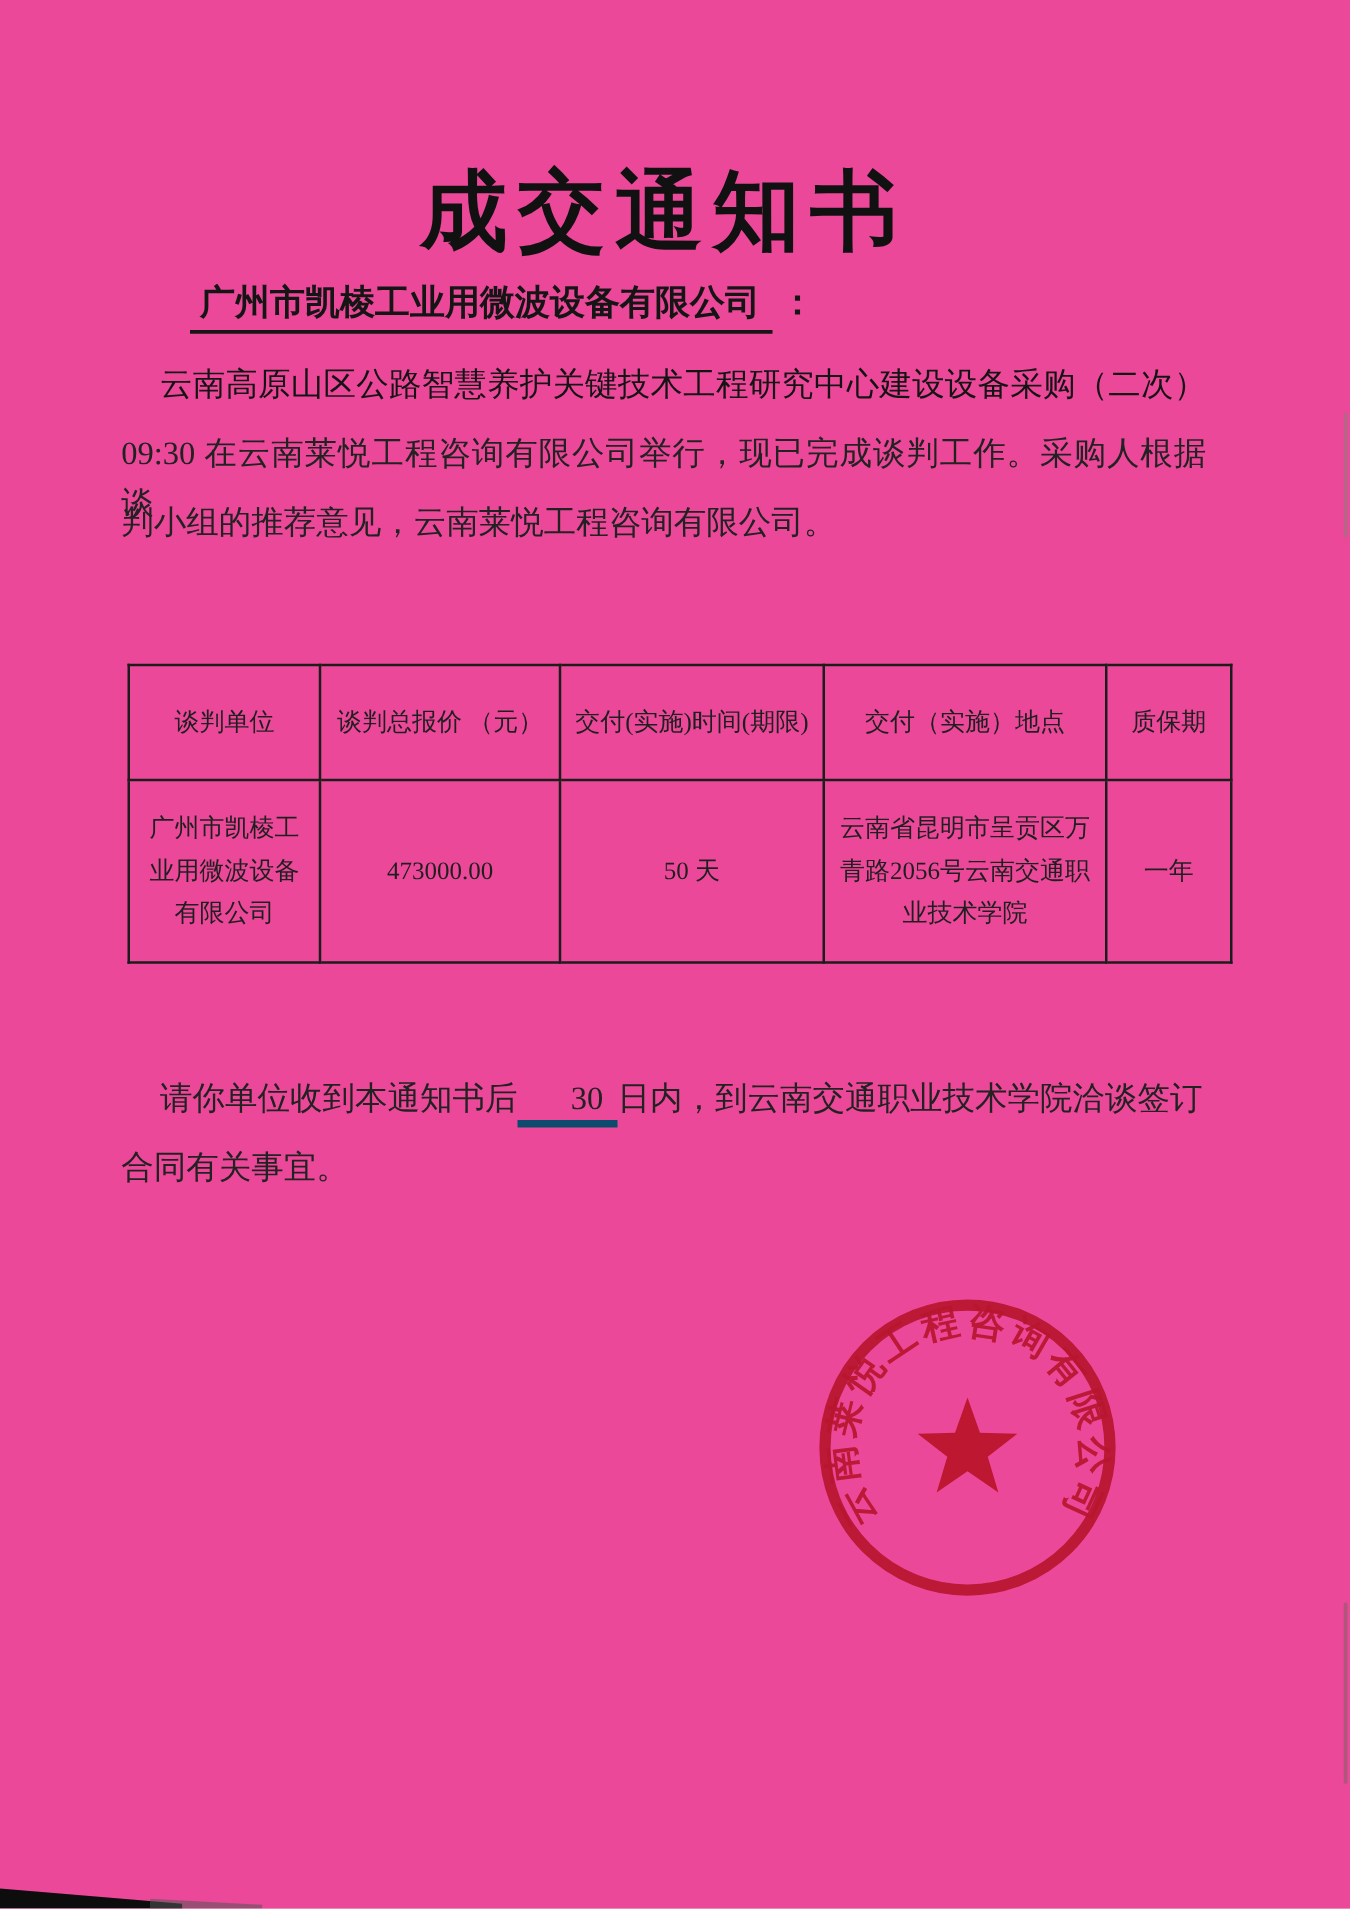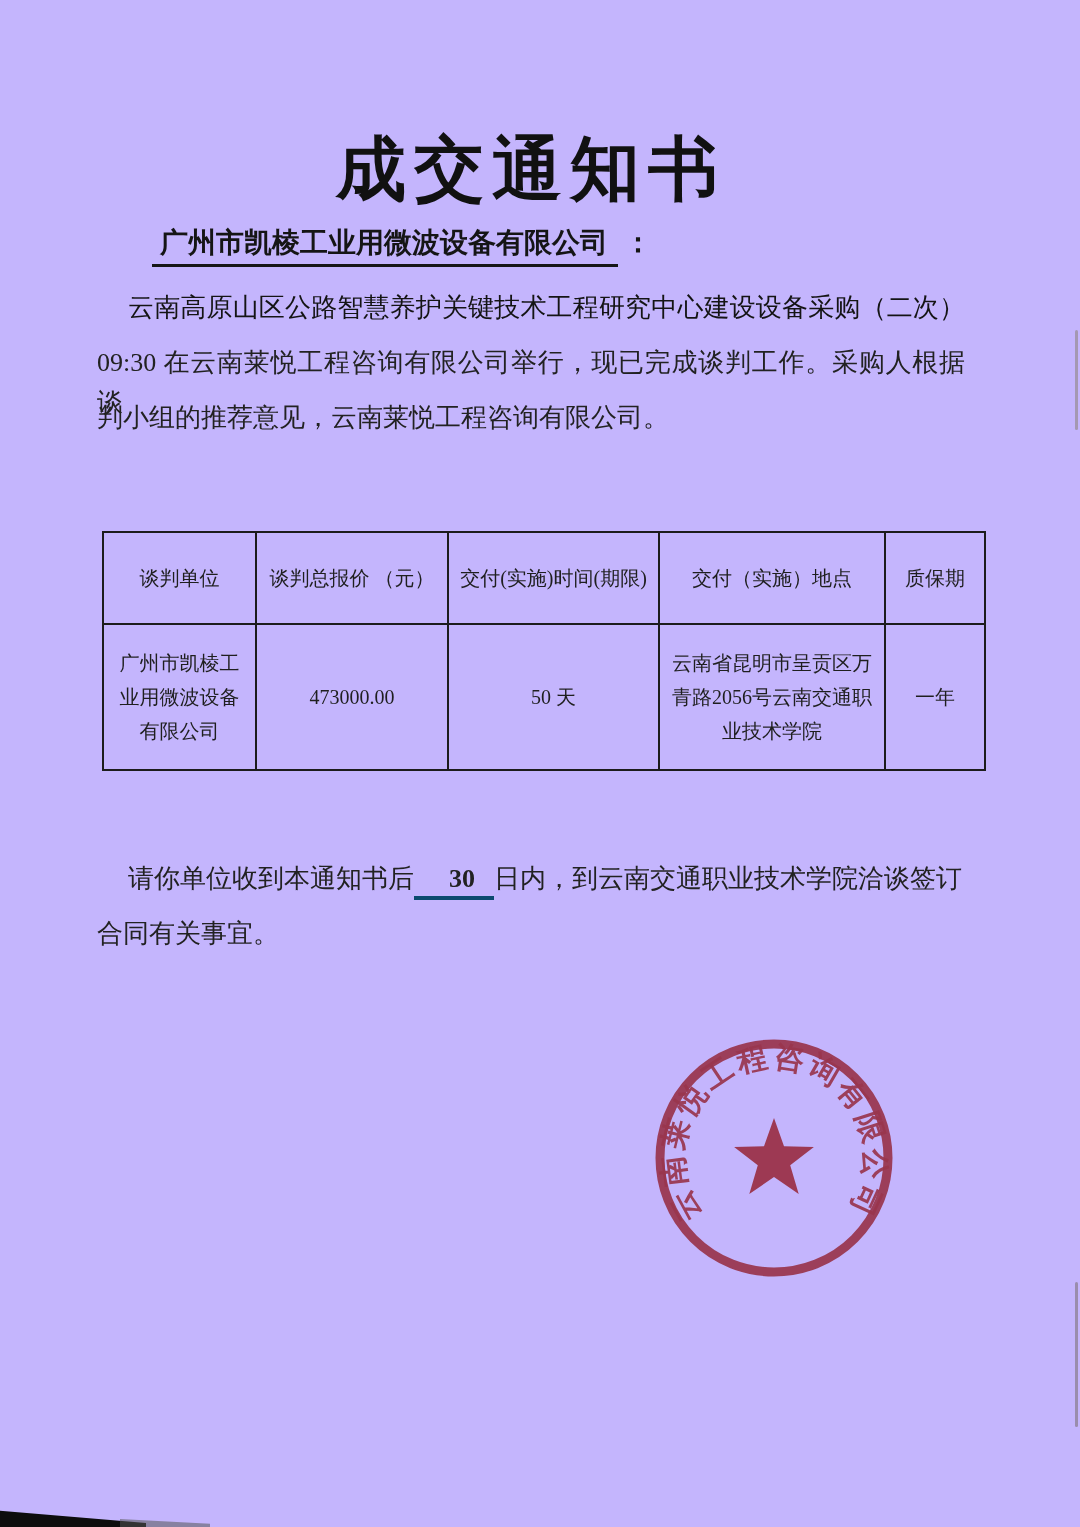--- a/index.html
+++ b/index.html
@@ -1,19 +1,19 @@
 <!DOCTYPE html>
 <html><head>
 <meta charset="utf-8">
 <style>
   html,body{margin:0;padding:0;background:#e8e8e8;}
   .page{
     position:relative;
     width:1080px;height:1527px;
-    background:#c4b5fd;
+    background:#ec4899;
     overflow:hidden;
     font-family:"Liberation Serif","DejaVu Serif",serif;
     color:#1c1c1c;
   }
   .doc-title{
     position:absolute;top:133px;left:0;width:100%;
     text-align:center;padding-right:18px;box-sizing:border-box;
     font-family:"Liberation Sans","DejaVu Sans",sans-serif;
     font-weight:900;font-size:70px;line-height:72px;letter-spacing:8px;
     color:#111;
@@ -50,23 +50,23 @@
     font-weight:normal;line-height:34px;
   }
   .notice-table th{height:92px;}
   .notice-table td{height:146px;}
   .para2{
     position:absolute;left:97px;top:858px;width:868px;
     font-size:26px;color:#222;
   }
   .para2 .line{height:55px;line-height:42px;white-space:nowrap;}
   .blank-uline{
-    display:inline-block;min-width:72px;text-align:left;
-    border-bottom:4px solid #0c4a6e;
-    padding:0 4px 2px 4px;line-height:30px;font-weight:bold;
+    display:inline-block;min-width:72px;text-align:center;
+    border-bottom:6px solid #0c4a6e;
+    padding:0 4px 2px 4px;line-height:30px;
   }
   .signature{
     position:absolute;left:600px;top:1116px;
     font-size:26px;color:#222;line-height:34px;
   }
   .signature .sig-line{margin-bottom:22px;white-space:nowrap;}
   .stamp{
     position:absolute;left:648px;top:1032px;width:252px;height:252px;
     mix-blend-mode:multiply;opacity:0.92;
     pointer-events:none;

